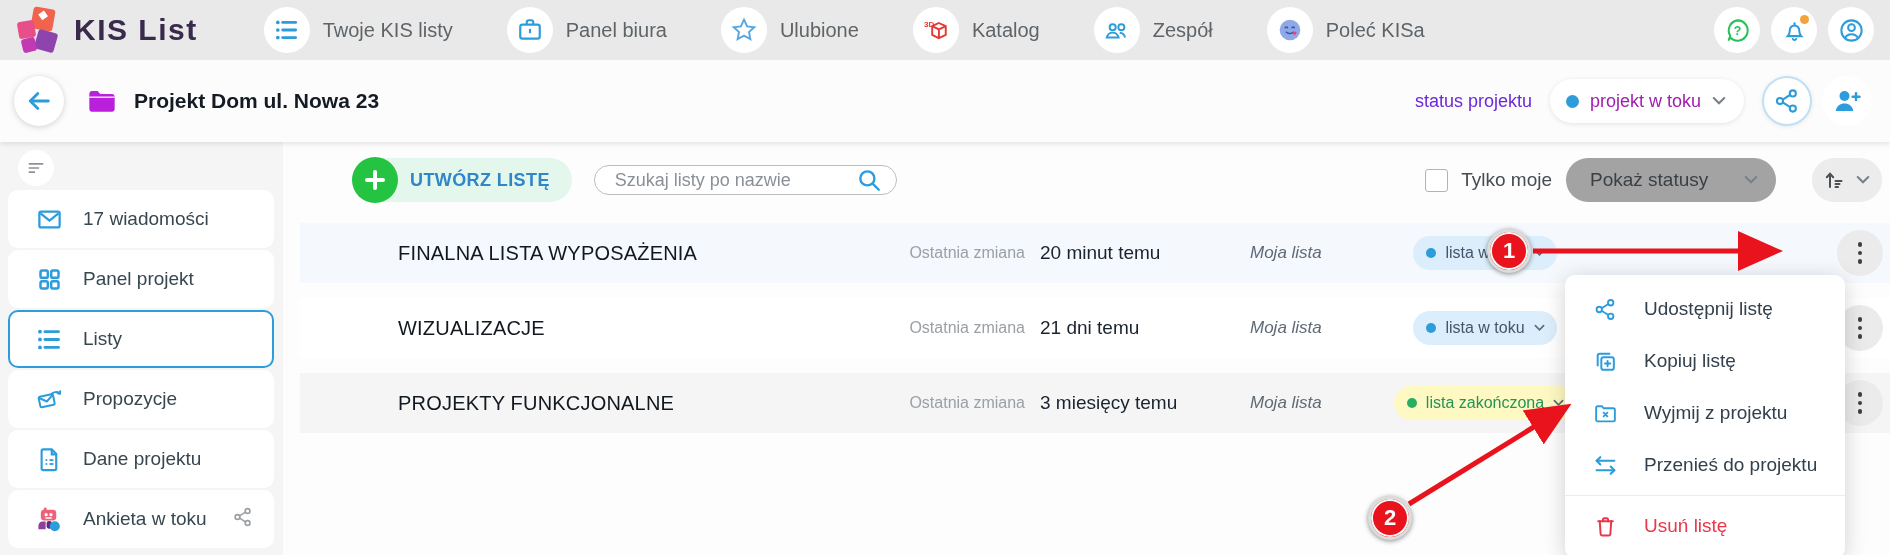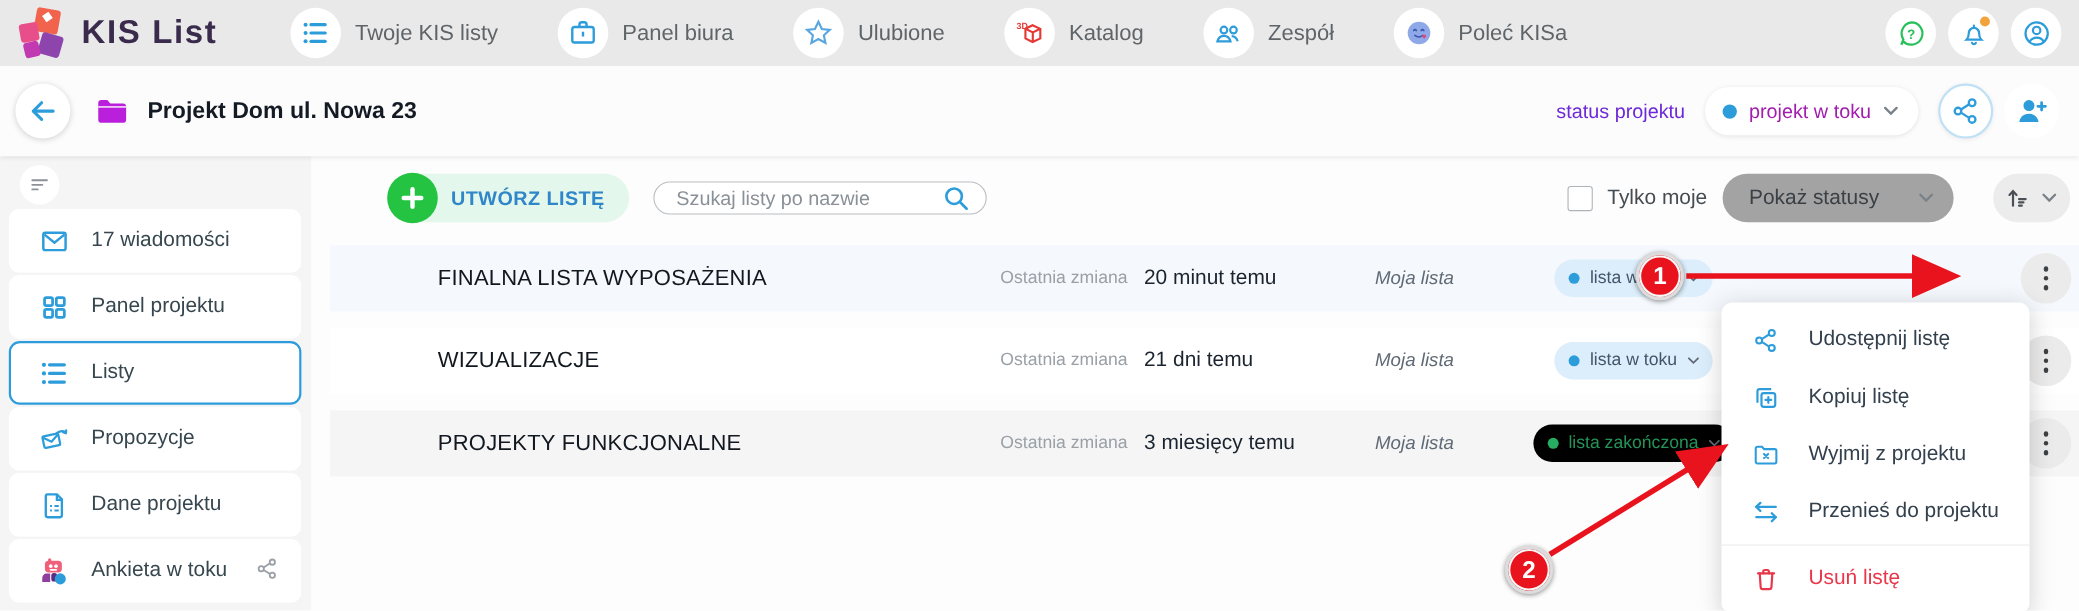--- a/index.html
+++ b/index.html
@@ -99,21 +99,21 @@
   .cell-change-label { width:150px; text-align:right; font-size:16px; color:#9aa0a6; }
   .cell-change-value { width:205px; padding-left:15px; font-size:19px; font-weight:500; color:#1b242e; }
   .cell-owner { width:150px; padding-left:20px; font-size:17px; color:#5f6a75;font-style:italic; }
   .cell-badge { width:210px; display:flex; justify-content:center; }
   .badge { height:34px; border-radius:17px; display:flex; align-items:center; gap:9px; padding:0 12px 0 13px; cursor:pointer; }
   .badge .bdot { width:10px; height:10px; border-radius:50%; }
   .badge .btxt { font-size:16px; }
   .badge-blue { background:#dceefb; }
   .badge-blue .bdot { background:#2d9cdb; }
   .badge-blue .btxt { color:#43556a; }
-  .badge-green { background:#000000; }
+  .badge-green { background:#fef9c3; }
   .badge-green .bdot { background:#27ae60; }
   .badge-green .btxt { color:#259358; }
   .badge svg { width:11px; height:8px; }
   .cell-spacer { width:240px; }
   .cell-actions { width:60px; display:flex; justify-content:center; }
   .dots-btn { width:46px; height:46px; border-radius:50%; background:#ebebeb; display:flex; flex-direction:column;
               align-items:center; justify-content:center; gap:4px; cursor:pointer; }
   .dots-btn i { width:4.5px; height:4.5px; border-radius:50%; background:#3c4043; }
 
   
@@ -296,21 +296,21 @@
       </svg>
     <span class="side-label">17 wiadomości</span>
   </div>
   <div class="side-item">
     <svg viewBox="0 0 24 24" fill="none" stroke="#2d9cdb" stroke-width="2.2">
         <rect x="4" y="4" width="6.5" height="6.5" rx="1.5"></rect>
         <rect x="13.5" y="4" width="6.5" height="6.5" rx="1.5"></rect>
         <rect x="4" y="13.5" width="6.5" height="6.5" rx="1.5"></rect>
         <rect x="13.5" y="13.5" width="6.5" height="6.5" rx="1.5"></rect>
       </svg>
-    <span class="side-label">Panel projektu</span>
+    <span class="side-label">Panel projekt</span>
   </div>
   <div class="side-item active">
     <svg viewBox="0 0 24 24">
         <g stroke="#2d9cdb" stroke-width="2.6" stroke-linecap="round">
           <line x1="8" y1="5" x2="20" y2="5"></line>
           <line x1="8" y1="12" x2="20" y2="12"></line>
           <line x1="8" y1="19" x2="20" y2="19"></line>
         </g>
         <g fill="#2d9cdb">
           <circle cx="3.5" cy="5" r="1.7"></circle>

